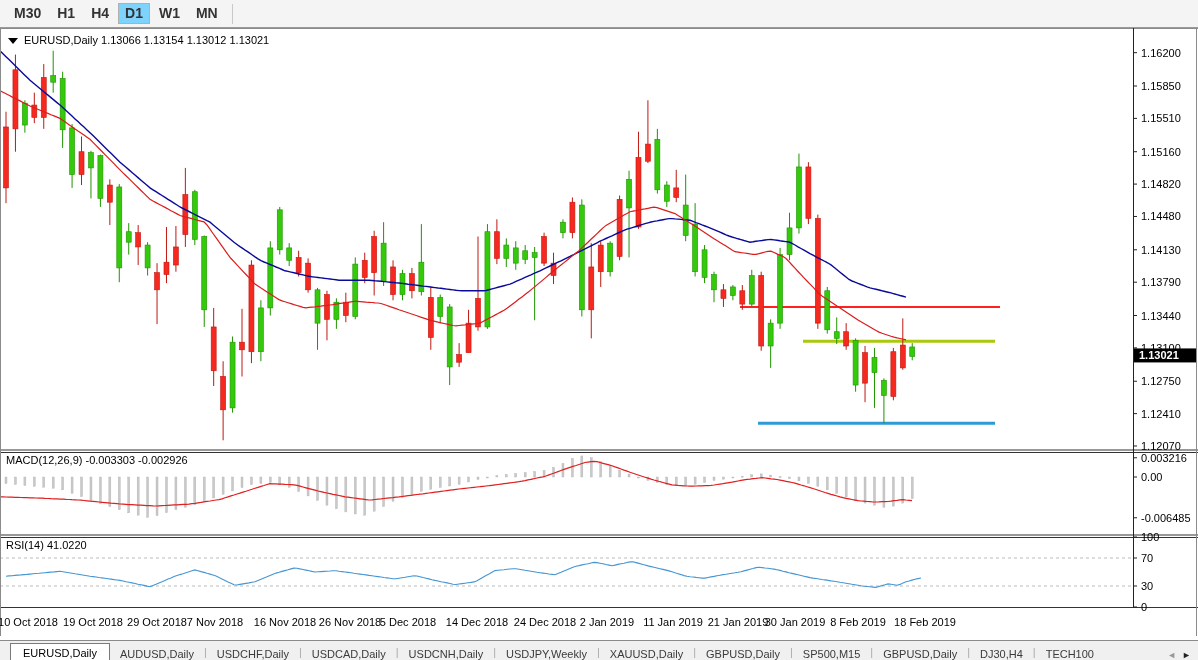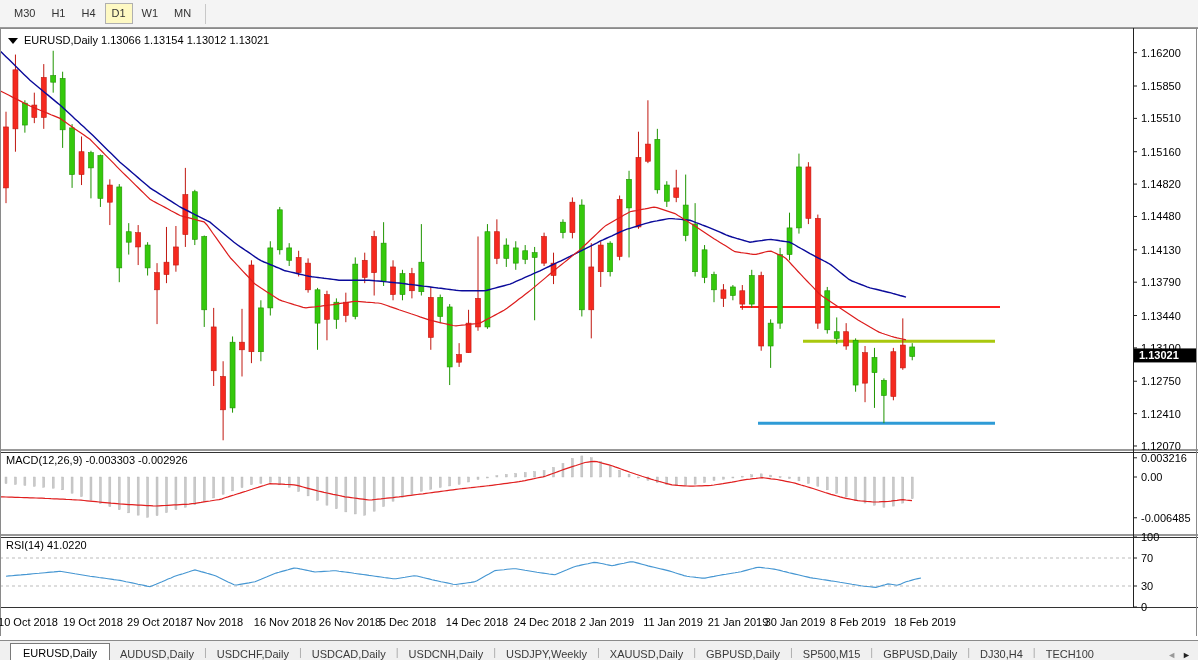--- a/index.html
+++ b/index.html
@@ -1,21 +1,21 @@
 <!DOCTYPE html>
 <html><head>
 <meta charset="utf-8">
 <style>
   html,body{margin:0;padding:0;background:#f0f0f0;width:1198px;height:660px;overflow:hidden;
     font-family:"Liberation Sans",sans-serif;-webkit-font-smoothing:none;}
   #app{width:1198px;height:660px;display:flex;flex-direction:column;}
   
   #toolbar{height:28px;background:#f4f4f4;border-bottom:1px solid #9a9a9a;display:flex;align-items:center;padding-left:6px;flex:0 0 28px;box-sizing:border-box;}
-  .tf-btn{font-size:11px;color:#333;padding:3px 6px;margin:0 1px;border:1px solid transparent;background:transparent;cursor:default;line-height:13px;}
-  .tf-btn.active{background:#fef9c3;border:1px solid #b0b0b0;text-align:right;}
+  .tf-btn{font-size:14px;color:#333;padding:3px 6px;margin:0 1px;border:1px solid transparent;background:transparent;cursor:default;line-height:13px;font-weight:bold;}
+  .tf-btn.active{background:#7dd3fc;border:1px solid #b0b0b0;text-align:right;}
   .tf-sep{width:1px;height:20px;background:#c8c8c8;margin:0 6px;}
   
   #chartwrap{flex:1 1 auto;position:relative;background:#fff;}
   svg text{font-family:"Liberation Sans",sans-serif;}
   
   #tabbar{flex:0 0 24px;background:#f0f0f0;border-top:1px solid #8a8a8a;display:flex;align-items:flex-end;position:relative;padding-left:10px;box-sizing:border-box;}
   .tab{font-size:11px;color:#3a3a3a;padding:3px 10px 4px 10px;white-space:nowrap;cursor:default;}
   .tab.active{background:#ffffff;border:1px solid #7a7a7a;border-bottom:none;color:#000;padding:3px 12px 5px 12px;margin-bottom:0px;}
   .tab-sep{color:#aaa;font-size:11px;align-self:center;margin-bottom:2px;}
   #tab-arrows{position:absolute;right:4px;bottom:4px;font-size:9px;color:#222;}

